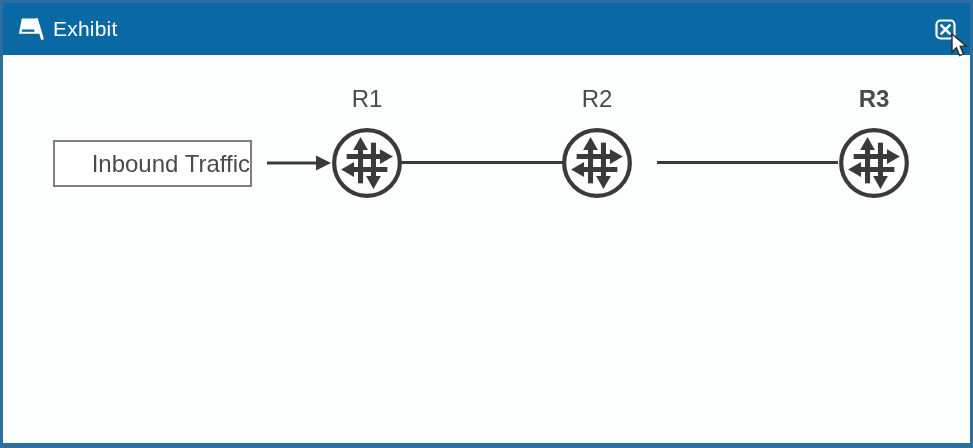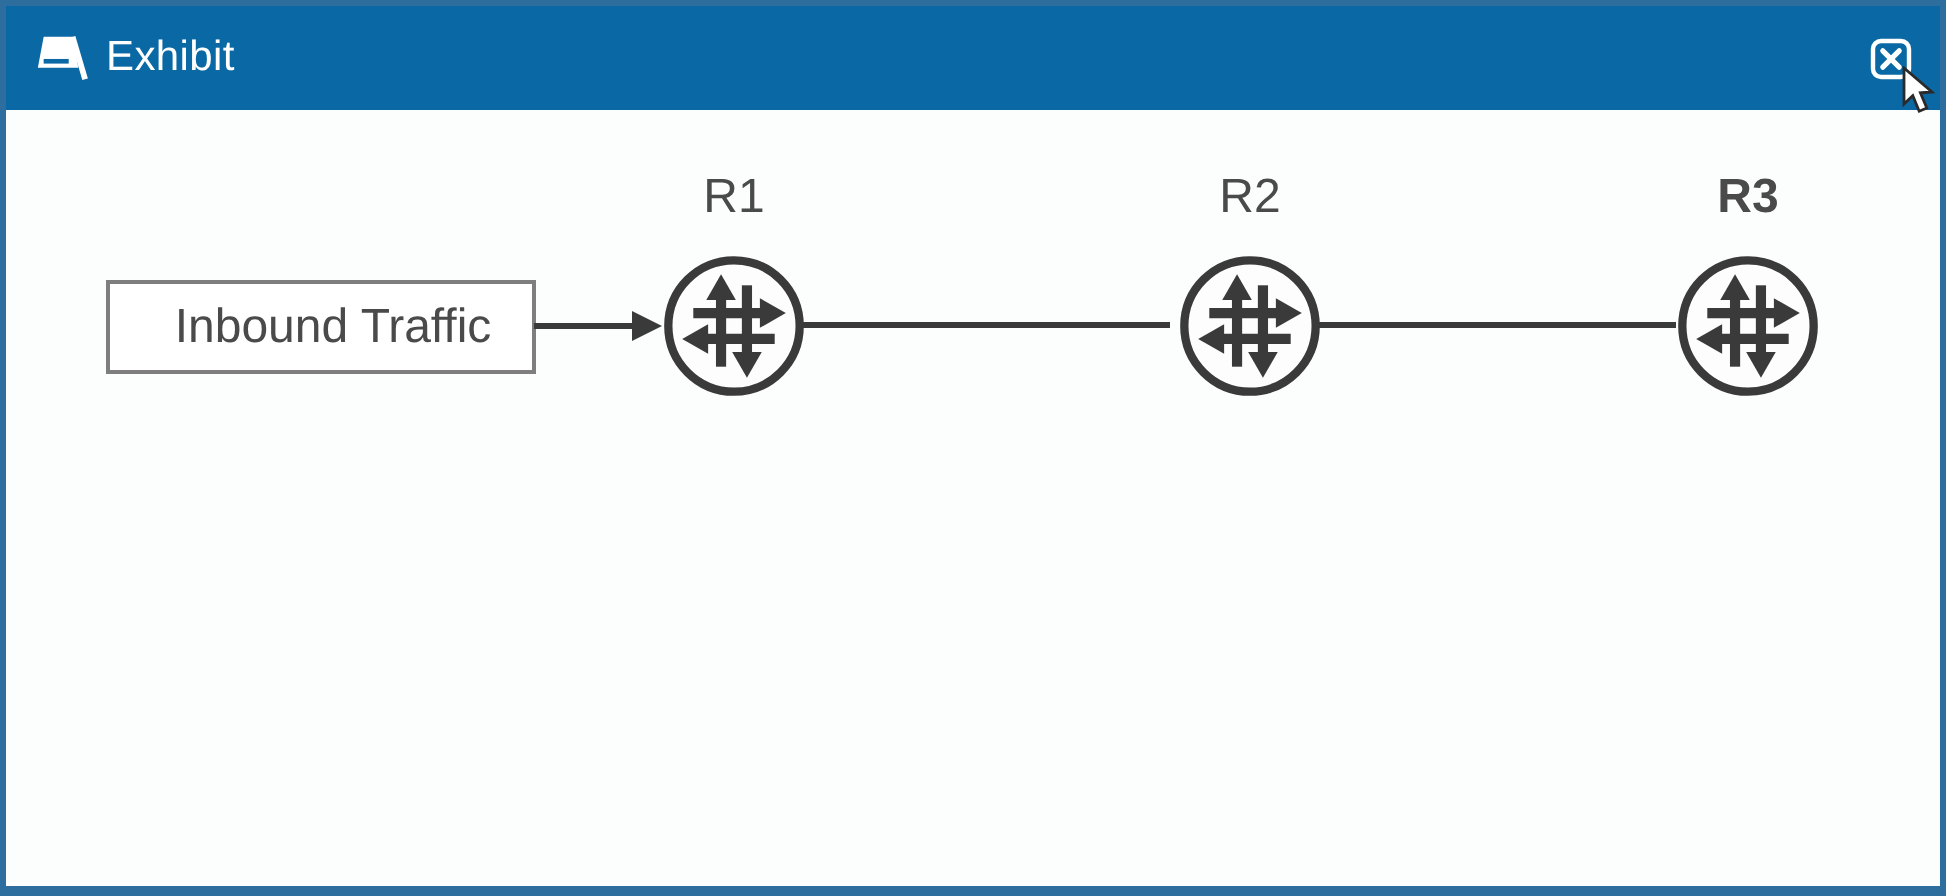--- a/index.html
+++ b/index.html
@@ -39,39 +39,39 @@
     background:transparent;border:none;
     padding:0;cursor:pointer;display:block;
   }
   .content{
     position:relative;
     height:391px;
     background:var(--canvas);
   }
   .inbound-box{
     position:absolute;left:50px;top:85px;
-    width:215px;height:47px;
+    width:199px;height:47px;
     border:2px solid #7e7e7e;
     background:#fff;
-    display:flex;align-items:center;justify-content:center;
+    display:flex;align-items:center;justify-content:flex-end;
     font-size:24px;color:var(--label);padding-left:12px;
   }
   .arrow-svg{position:absolute;left:264px;top:97px;}
   .link{
     position:absolute;top:106px;height:3px;
     background:var(--stroke);
   }
   .link-1{left:398px;width:184px;}
   .link-2{left:654px;width:181px;}
   .router{
     position:absolute;top:30px;width:76px;
     display:flex;flex-direction:column;align-items:center;
   }
   .router-r1{left:326px;}
-  .router-r2{left:584px;}
+  .router-r2{left:556px;}
   .router-r3{left:833px;font-weight:bold;}
   .router .rlabel{
     font-size:24px;line-height:28px;color:var(--label);
     margin-bottom:13px;
   }
   .router svg{display:block;}
   .cursor{position:absolute;left:948px;top:30px;z-index:10;pointer-events:none;}
 </style>
 </head>
 <body>

